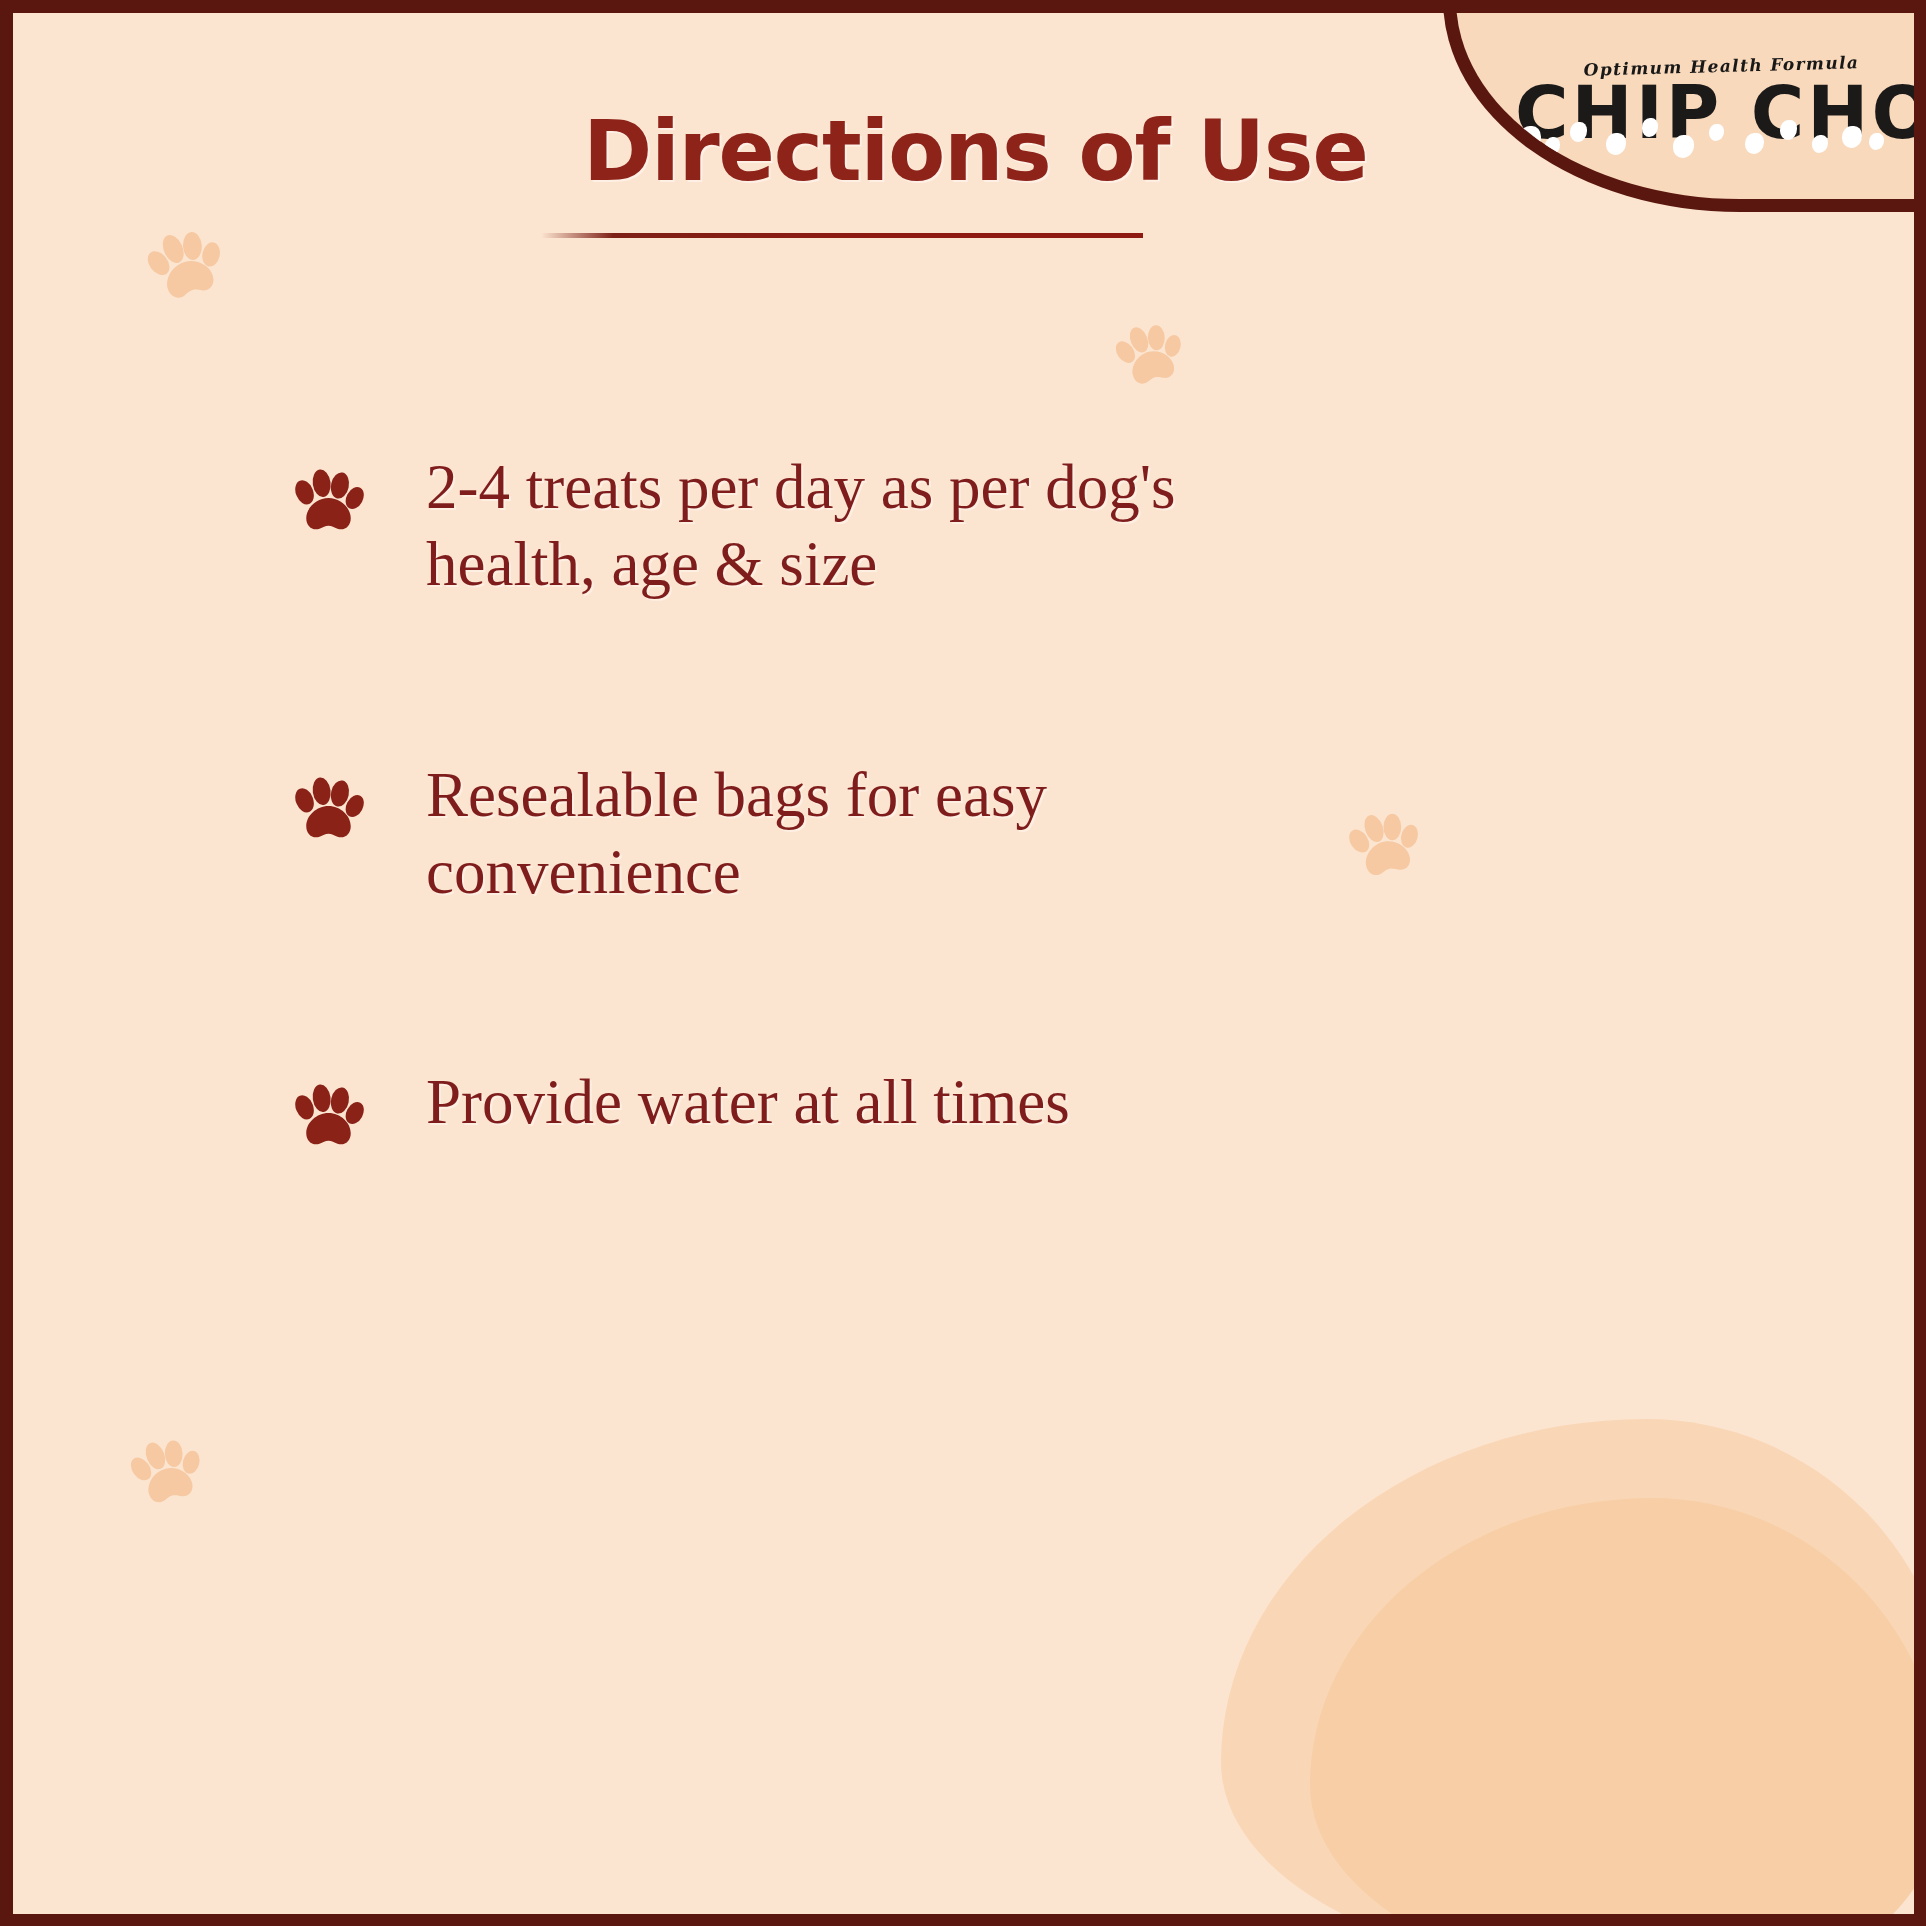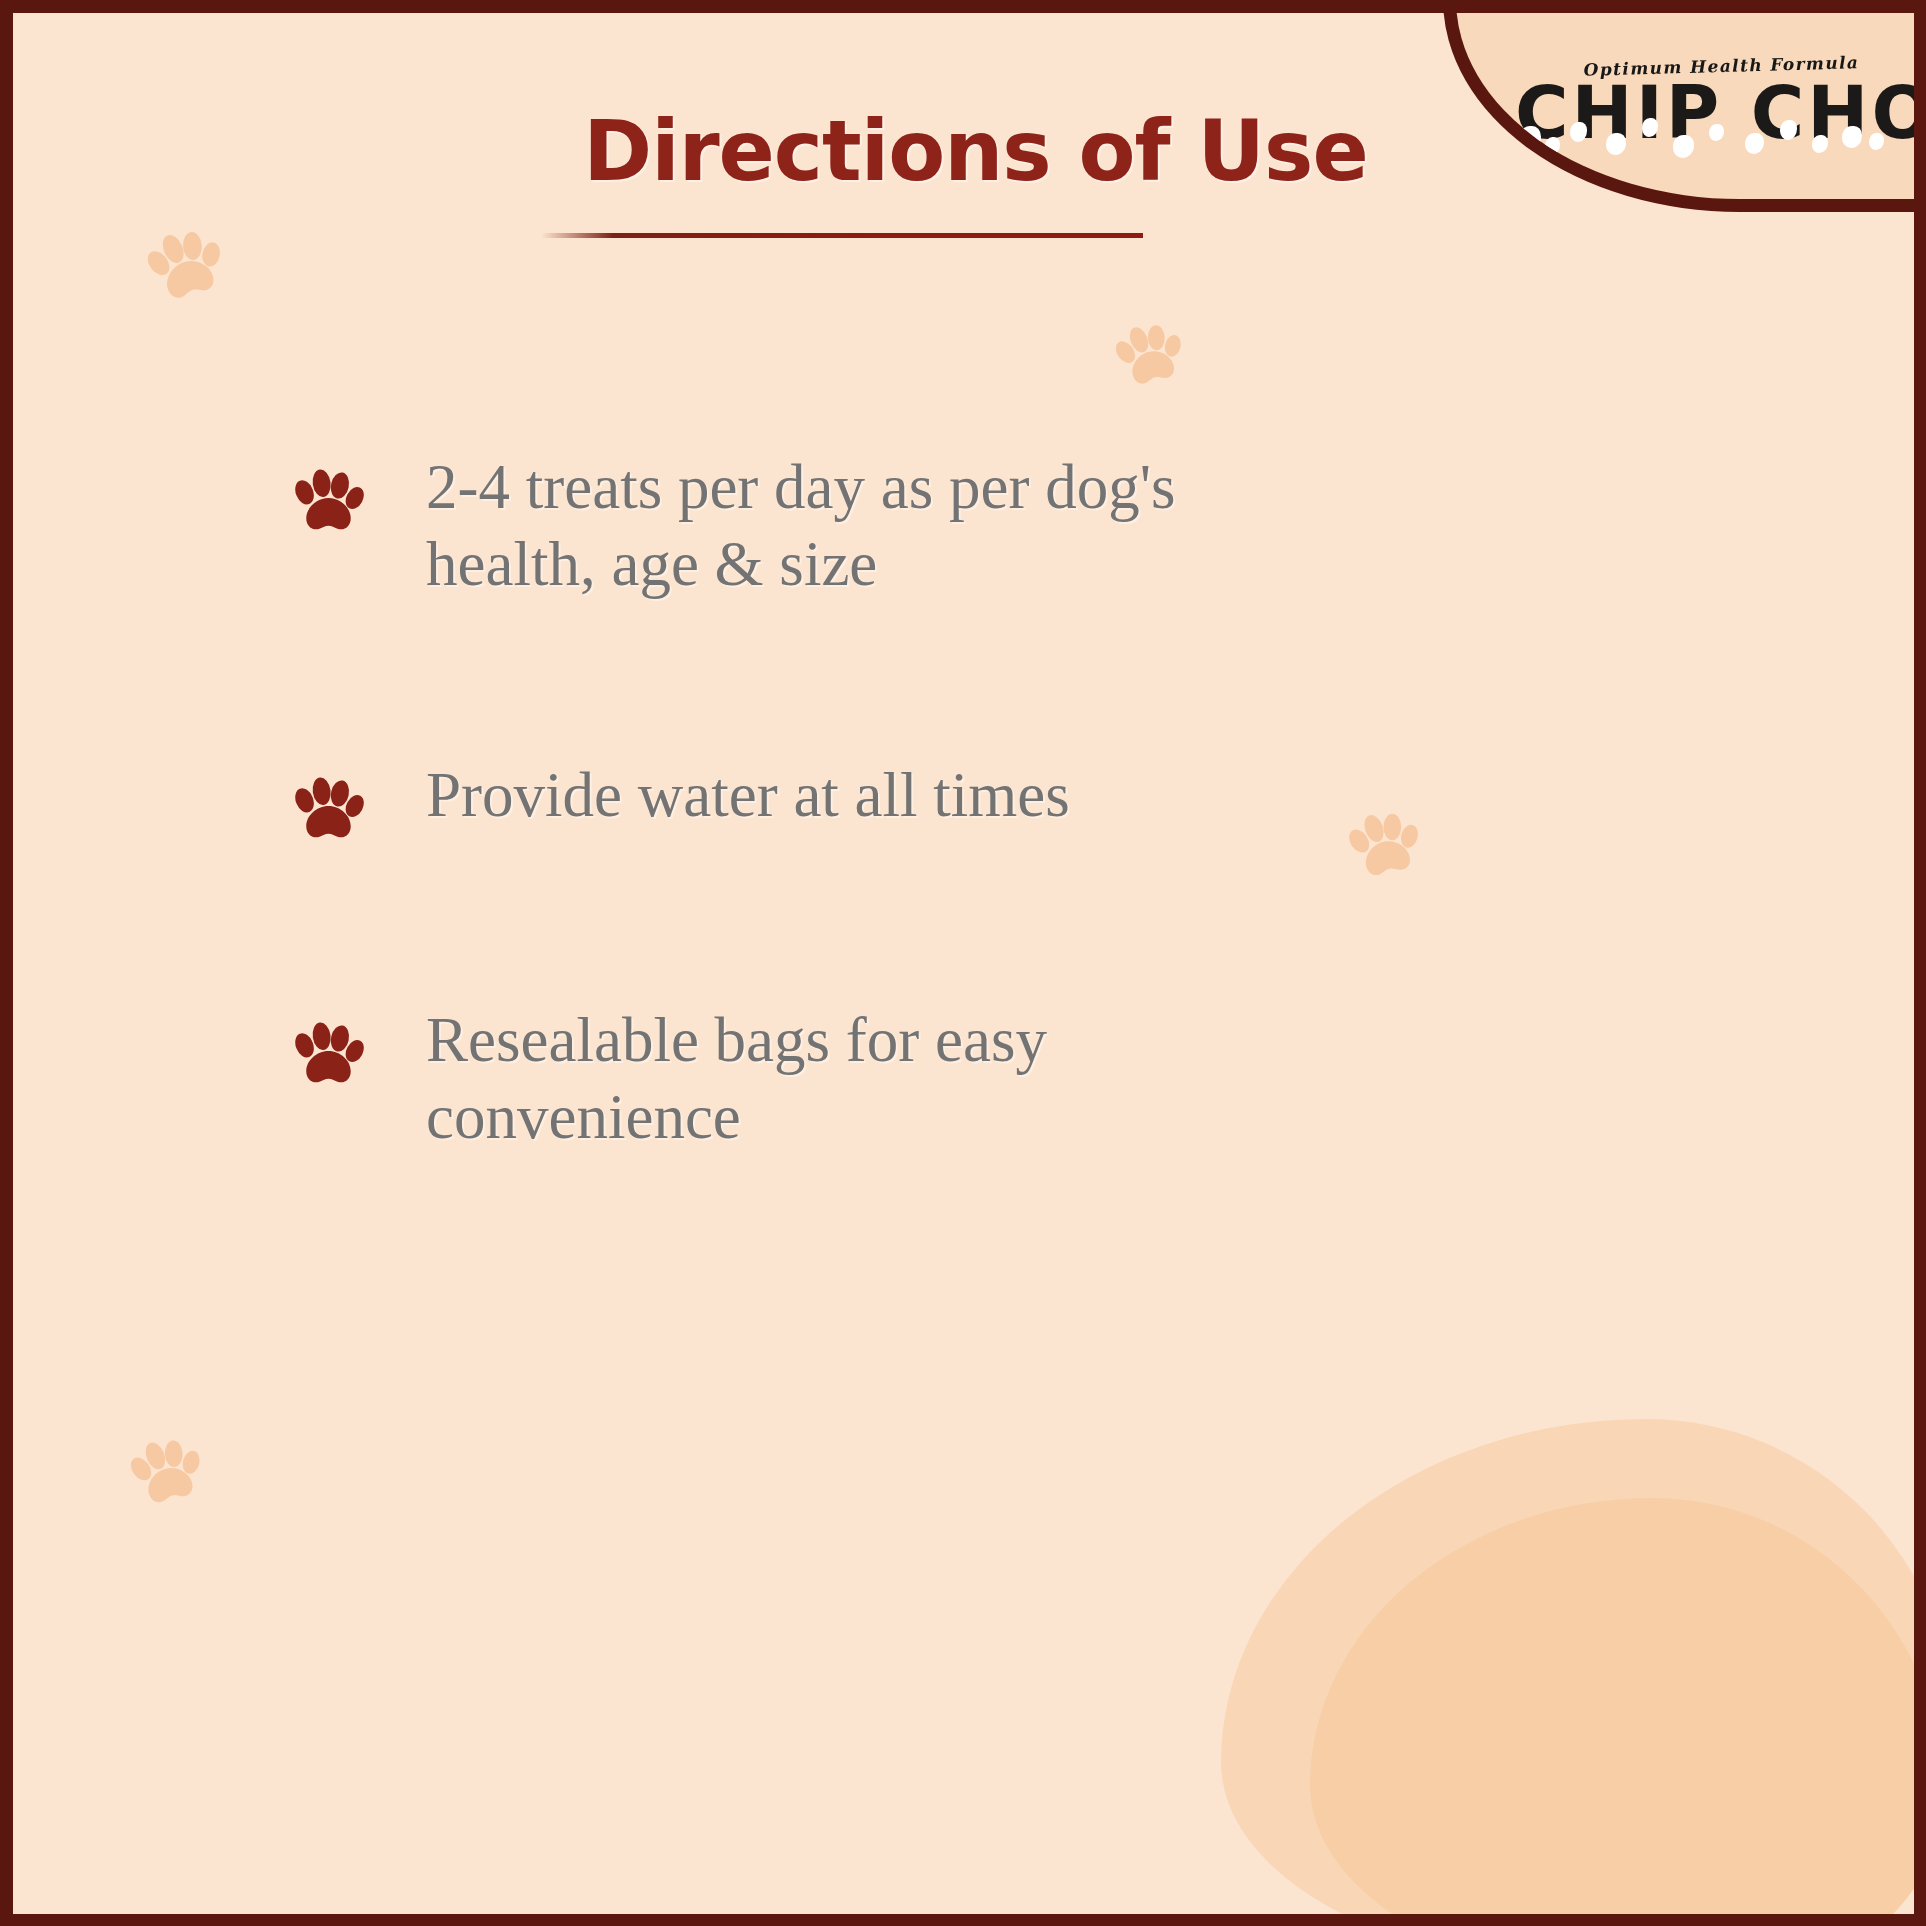--- a/index.html
+++ b/index.html
@@ -136,21 +136,21 @@
   .paw-icon{
     flex:0 0 auto;
     width:73px;
     margin-right:61px;
     margin-top:18px;
   }
   .item-text{
     font-family:"Liberation Serif", serif;
     font-size:63px;
     line-height:1.22;
-    color:#737373;
+    color:#7f1d1d;
     text-shadow:2px 2px 0 rgba(255,250,245,.5);
     max-width:851px;
   }
   .item--3 .item-text{ white-space:nowrap; }
 </style>
 </head>
 <body>
 
 <div id="poster">
   <div class="canvas">
@@ -209,42 +209,42 @@
             <ellipse cx="11" cy="22" rx="7.6" ry="11" transform="rotate(-22 11 22)" fill="#8A2218"></ellipse>
             <ellipse cx="26" cy="14" rx="7.8" ry="12.2" transform="rotate(-8 26 14)" fill="#8A2218"></ellipse>
             <ellipse cx="42" cy="16" rx="7.8" ry="11.6" transform="rotate(12 42 16)" fill="#8A2218"></ellipse>
             <ellipse cx="55" cy="27" rx="7.2" ry="10.2" transform="rotate(28 55 27)" fill="#8A2218"></ellipse>
             <path d="M32 27c10.5 0 19.5 8.6 19.5 17.6 0 7.2-5.7 11.4-11.6 9.2-3.1-1.2-5-2.6-7.9-2.6s-4.8 1.4-7.9 2.6c-5.9 2.2-11.6-2-11.6-9.2C12.5 35.6 21.5 27 32 27z" fill="#8A2218"></path>
           </svg>
         </span>
         <div class="item-text">2-4 treats per day as per dog's health, age &amp; size</div>
       </div>
 
+      <div class="item item--2">
+        <span class="paw-icon">
+          <svg viewBox="0 0 64 60" width="73" height="69" aria-hidden="true">
+            <ellipse cx="11" cy="22" rx="7.6" ry="11" transform="rotate(-22 11 22)" fill="#8A2218"></ellipse>
+            <ellipse cx="26" cy="14" rx="7.8" ry="12.2" transform="rotate(-8 26 14)" fill="#8A2218"></ellipse>
+            <ellipse cx="42" cy="16" rx="7.8" ry="11.6" transform="rotate(12 42 16)" fill="#8A2218"></ellipse>
+            <ellipse cx="55" cy="27" rx="7.2" ry="10.2" transform="rotate(28 55 27)" fill="#8A2218"></ellipse>
+            <path d="M32 27c10.5 0 19.5 8.6 19.5 17.6 0 7.2-5.7 11.4-11.6 9.2-3.1-1.2-5-2.6-7.9-2.6s-4.8 1.4-7.9 2.6c-5.9 2.2-11.6-2-11.6-9.2C12.5 35.6 21.5 27 32 27z" fill="#8A2218"></path>
+          </svg>
+        </span>
+        <div class="item-text">Resealable bags for easy convenience</div>
+      </div>
+
       <div class="item item--3">
         <span class="paw-icon">
           <svg viewBox="0 0 64 60" width="73" height="69" aria-hidden="true">
             <ellipse cx="11" cy="22" rx="7.6" ry="11" transform="rotate(-22 11 22)" fill="#8A2218"></ellipse>
             <ellipse cx="26" cy="14" rx="7.8" ry="12.2" transform="rotate(-8 26 14)" fill="#8A2218"></ellipse>
             <ellipse cx="42" cy="16" rx="7.8" ry="11.6" transform="rotate(12 42 16)" fill="#8A2218"></ellipse>
             <ellipse cx="55" cy="27" rx="7.2" ry="10.2" transform="rotate(28 55 27)" fill="#8A2218"></ellipse>
             <path d="M32 27c10.5 0 19.5 8.6 19.5 17.6 0 7.2-5.7 11.4-11.6 9.2-3.1-1.2-5-2.6-7.9-2.6s-4.8 1.4-7.9 2.6c-5.9 2.2-11.6-2-11.6-9.2C12.5 35.6 21.5 27 32 27z" fill="#8A2218"></path>
           </svg>
         </span>
         <div class="item-text">Provide water at all times</div>
       </div>
 
-      <div class="item item--2">
-        <span class="paw-icon">
-          <svg viewBox="0 0 64 60" width="73" height="69" aria-hidden="true">
-            <ellipse cx="11" cy="22" rx="7.6" ry="11" transform="rotate(-22 11 22)" fill="#8A2218"></ellipse>
-            <ellipse cx="26" cy="14" rx="7.8" ry="12.2" transform="rotate(-8 26 14)" fill="#8A2218"></ellipse>
-            <ellipse cx="42" cy="16" rx="7.8" ry="11.6" transform="rotate(12 42 16)" fill="#8A2218"></ellipse>
-            <ellipse cx="55" cy="27" rx="7.2" ry="10.2" transform="rotate(28 55 27)" fill="#8A2218"></ellipse>
-            <path d="M32 27c10.5 0 19.5 8.6 19.5 17.6 0 7.2-5.7 11.4-11.6 9.2-3.1-1.2-5-2.6-7.9-2.6s-4.8 1.4-7.9 2.6c-5.9 2.2-11.6-2-11.6-9.2C12.5 35.6 21.5 27 32 27z" fill="#8A2218"></path>
-          </svg>
-        </span>
-        <div class="item-text">Resealable bags for easy convenience</div>
-      </div>
-
     </div>
   </div>
 </div>
 
 
 </body></html>

